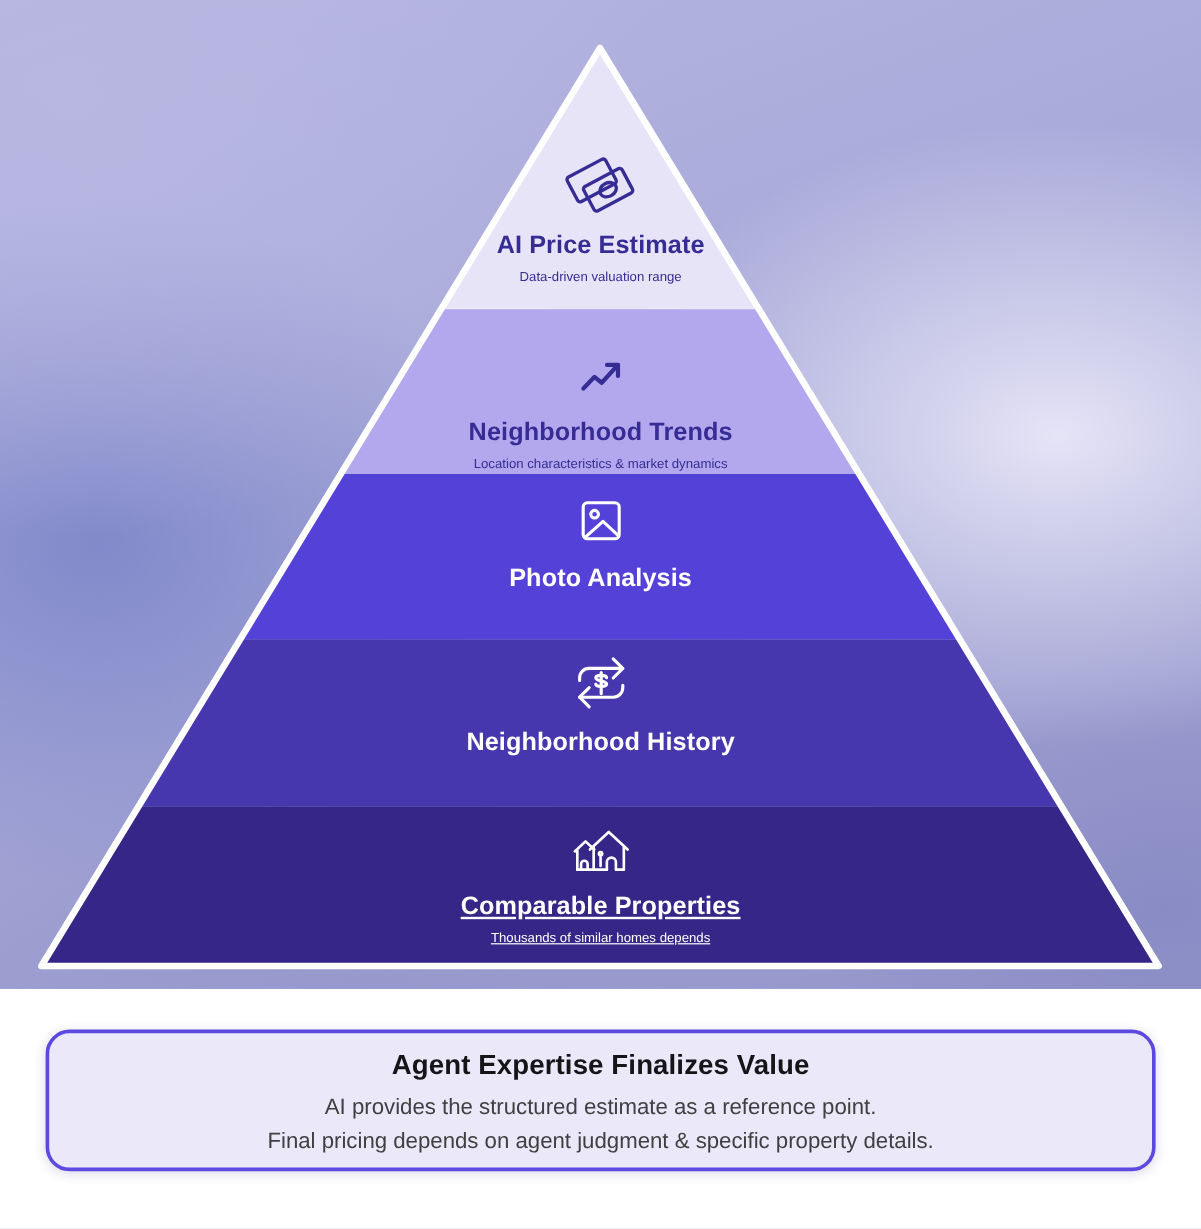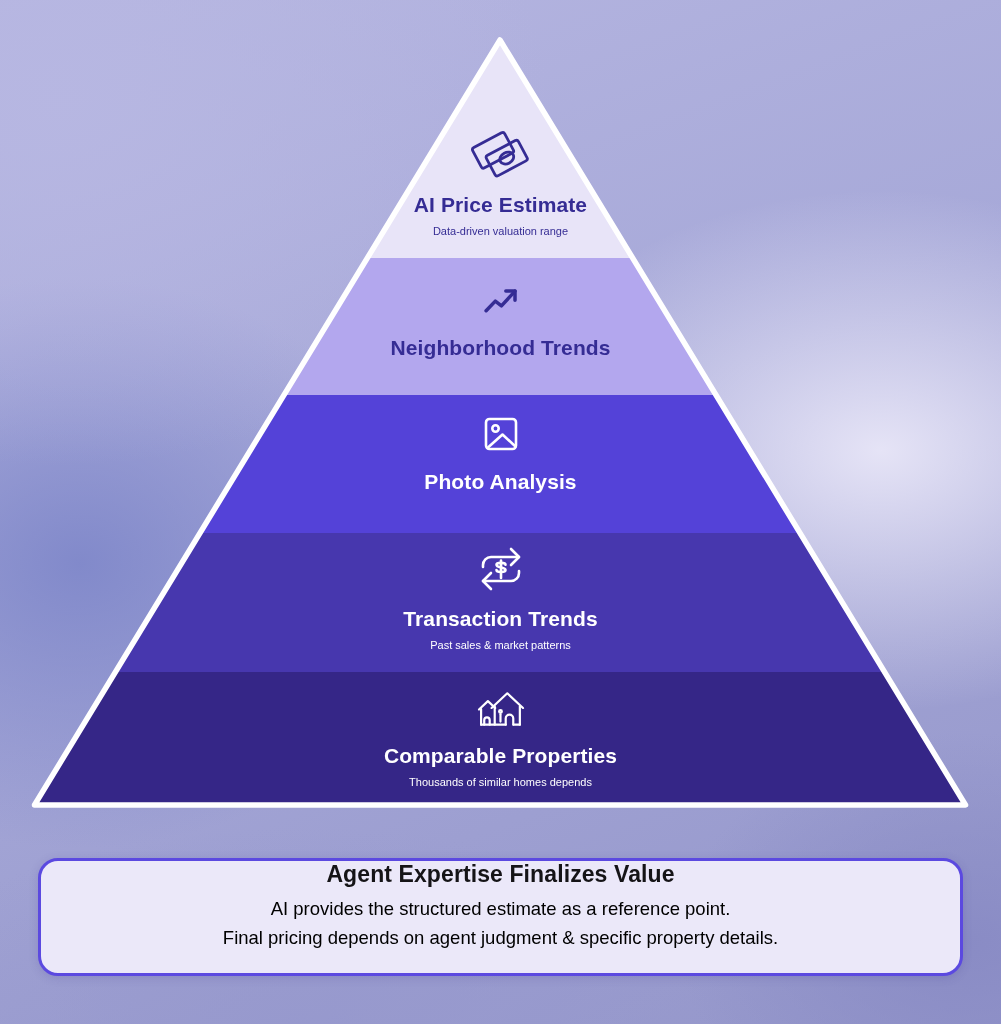--- a/index.html
+++ b/index.html
@@ -1,21 +1,21 @@
 <!DOCTYPE html>
 <html><head>
 <meta charset="utf-8">
 <style>
   html,body{margin:0;padding:0;}
   body{
     width:1001px;height:1024px;overflow:hidden;
     font-family:"Liberation Sans","DejaVu Sans",sans-serif;
   }
   .canvas{
-    position:relative;width:1001px;height:1024px;
+    position:relative;width:1001px;height:824px;
     background-color:#9a9dd0;
     background-image:
       radial-gradient(ellipse 620px 420px at 88% 44%, rgba(233,231,248,.95), rgba(233,231,248,0) 62%),
       radial-gradient(ellipse 700px 520px at 6% 10%, rgba(183,183,226,.95), rgba(183,183,226,0) 70%),
       radial-gradient(ellipse 520px 420px at 8% 55%, rgba(123,132,200,.85), rgba(123,132,200,0) 68%),
       radial-gradient(ellipse 640px 280px at 30% 100%, rgba(150,152,205,.8), rgba(150,152,205,0) 70%),
       radial-gradient(ellipse 420px 300px at 97% 92%, rgba(136,138,196,.9), rgba(136,138,196,0) 70%),
       linear-gradient(160deg,#b6b6e1 0%,#a6a8d8 45%,#9496ca 100%);
   }
   .pyramid-svg{position:absolute;left:0;top:0;}
@@ -23,32 +23,32 @@
     position:absolute;left:0;width:1001px;
     display:flex;flex-direction:column;align-items:center;
     text-align:center;pointer-events:none;
   }
   .tier-title{font-size:21px;font-weight:700;line-height:24px;letter-spacing:.1px;}
   .tier-sub{font-size:11px;font-weight:500;line-height:22px;margin-top:3px;}
   .dark-ink{color:#352c94;}
   .light-ink{color:#ffffff;}
   .tier-icon{display:block;}
   .t0{top:126px;} .t0 .tier-icon{margin-bottom:9px;}
-  .t1{top:281px;justify-content:space-between;} .t1 .tier-icon{margin-bottom:13px;}
+  .t1{top:294px;justify-content:space-between;} .t1 .tier-icon{margin-bottom:13px;}
   .t2{top:410px;} .t2 .tier-icon{margin-bottom:12px;}
   .t3{top:545px;} .t3 .tier-icon{margin-bottom:14px;}
-  .t4{top:687px;} .t4 .tier-icon{margin-bottom:13px;}
+  .t4{top:687px;text-decoration:underline;} .t4 .tier-icon{margin-bottom:13px;}
   .footer-card{
     position:absolute;left:38px;top:858px;width:925px;height:118px;
     box-sizing:border-box;border-radius:20px;border:3.5px solid #5b49e0;
     background:#ebe8f9;text-align:center;
     box-shadow:0 2px 10px rgba(60,50,140,.18);
   }
-  .footer-title{font-size:23px;font-weight:700;color:#151417;letter-spacing:.1px;}
-  .footer-line{font-size:18.5px;color:#000000;line-height:29px;}
+  .footer-title{font-size:23px;font-weight:700;color:#151417;margin-top:13px;letter-spacing:.1px;}
+  .footer-line{font-size:18.5px;color:#404040;line-height:29px;}
   .footer-line.first{margin-top:6px;}
 </style>
 </head>
 <body>
 
 <div class="canvas">
 
   <svg class="pyramid-svg" width="1001" height="1024" viewBox="0 0 1001 1024">
     <polygon points="500,40 367.4,258 632.6,258" fill="#e8e4f8"></polygon>
     <polygon points="367.4,258 632.6,258 716,395 284,395" fill="#b3a7ee"></polygon>
@@ -69,42 +69,42 @@
     <div class="tier-title">AI Price Estimate</div>
     <div class="tier-sub">Data-driven valuation range</div>
   </div>
 
   <div class="tier-label t1 dark-ink">
     <svg class="tier-icon" width="46" height="42" viewBox="0 0 48 48" fill="none" stroke="currentColor" stroke-width="4" stroke-linecap="round" stroke-linejoin="round">
       <path d="M7 34 L17.5 23 L24.5 28.5 L40 11.5"></path>
       <path d="M29.5 11.5 H40 V22"></path>
     </svg>
     <div class="tier-title">Neighborhood Trends</div>
+    <div class="tier-sub">Location characteristics &amp; market dynamics</div>
   </div>
 
   <div class="tier-label t2 light-ink">
     <svg class="tier-icon" width="48" height="48" viewBox="0 0 48 48" fill="none" stroke="currentColor" stroke-width="2.6" stroke-linecap="round" stroke-linejoin="round">
       <rect x="9" y="9" width="30" height="30" rx="3.5"></rect>
       <circle cx="18.5" cy="18.5" r="3.2"></circle>
       <path d="M11.5 37 L25.5 24.5 L38.5 36.5"></path>
     </svg>
     <div class="tier-title">Photo Analysis</div>
   </div>
 
   <div class="tier-label t3 light-ink">
     <svg class="tier-icon" width="48" height="48" viewBox="0 0 48 48" fill="none" stroke="currentColor" stroke-width="2.6" stroke-linecap="round" stroke-linejoin="round">
       <path d="M34 4 l8 8 -8 8"></path>
       <path d="M6 22 v-2 a8 8 0 0 1 8 -8 h28"></path>
       <path d="M14 44 l-8 -8 8 -8"></path>
       <path d="M42 26 v2 a8 8 0 0 1 -8 8 H6"></path>
       <path d="M28.5 19.8 c0 -2.6 -9 -2.6 -9 0 c0 3.3 9 2.3 9 5.3 c0 2.6 -9 2.6 -9 0"></path>
       <path d="M24 15.5 v17.5"></path>
     </svg>
-    <div class="tier-title">Transaction Trends</div>
-    <div class="tier-sub">Past sales &amp; market patterns</div>
+    <div class="tier-title">Neighborhood History</div>
   </div>
 
   <div class="tier-label t4 light-ink">
     <svg class="tier-icon" width="56" height="44" viewBox="0 0 52 42" fill="none" stroke="currentColor" stroke-width="2.1" stroke-linecap="round" stroke-linejoin="round">
       <path d="M17 20 L32 6 L47 20"></path>
       <path d="M20 18.5 V36"></path>
       <path d="M44 18.5 V36"></path>
       <path d="M5 21.5 L13.5 13.5 L20.5 20"></path>
       <path d="M7 21 V36"></path>
       <path d="M7 36 H30.5"></path>

